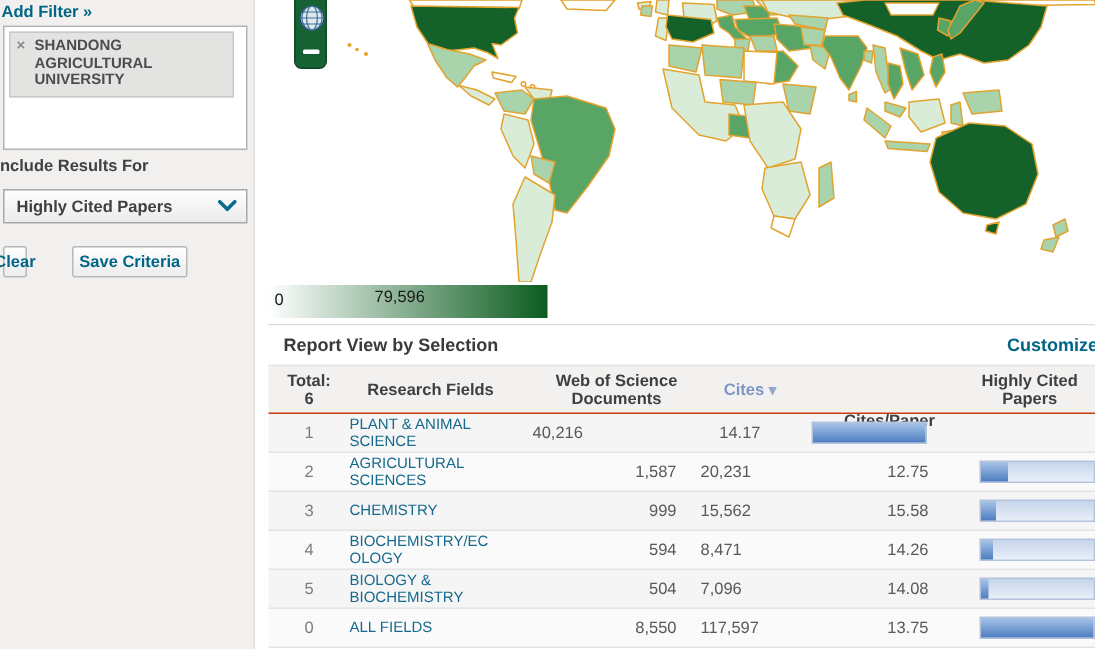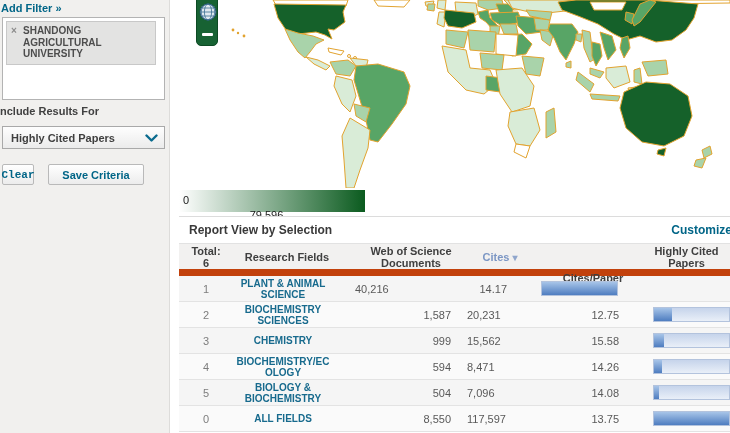--- a/index.html
+++ b/index.html
@@ -21,66 +21,66 @@
            font-weight:bold; cursor:pointer; }
   .include-label { position:absolute; top:105px; left:0px; font-size:11px; font-weight:bold; color:#414141; }
   .dropdown { position:absolute; top:126px; left:2px; width:163px; height:23px;
               background:linear-gradient(#fefefe,#ebebeb); border:1px solid #a9a9a9;
               display:flex; align-items:center; justify-content:space-between;
               padding:0 6px 0 8px; cursor:pointer; }
   .dropdown-label { font-size:11px; font-weight:bold; color:#3f3f3f; }
   .btn { position:absolute; top:164px; height:21px; background:linear-gradient(#ffffff,#ececec);
          border:1px solid #b9b9b9; border-radius:2px; font-size:11px; font-weight:bold;
          color:#006587; display:flex; align-items:center; justify-content:center; cursor:pointer; }
-  #btn-clear { left:2px; width:32px;font-family:Liberation Mono, monospace; }
-  #btn-save { left:48px; width:96px; }
+  #btn-clear { left:2px; width:16px; }
+  #btn-save { left:48px; width:77px; }
 
   
   #main { position:absolute; left:171px; top:0; width:559px; height:433px; background:#fff; }
   #map-wrap { position:absolute; left:7px; top:0; width:552px; height:188px; }
   #map-wrap svg { display:block; }
   .co { stroke:#e2a32f; stroke-width:1; stroke-linejoin:round; }
   .f-d { fill:#15612a; } .f-m { fill:#58a566; } .f-l { fill:#a9d3aa; }
   .f-p { fill:#d9ecd7; } .f-w { fill:#ffffff; }
   #map-control { position:absolute; left:18px; top:-8px; width:22px; height:54px;
                  background:#176233; border:1px solid #0d4a24; border-radius:5px; cursor:pointer; }
   #globe { position:absolute; left:2px; top:10px; }
   #minus-bar { position:absolute; left:5px; top:40px; width:11px; height:3px; background:#fff; border-radius:1px; }
 
   #legend { position:absolute; left:8px; top:190px; width:186px; height:22px;
             background:linear-gradient(to right,#ffffff,#0b5b1f); }
   .legend-min { position:absolute; left:4px; top:4px; font-size:11px; color:#1a1a1a; }
-  .legend-max { position:absolute; left:38%; top:19px; font-size:11px; color:#1a1a1a; }
+  .legend-max { position:absolute; left:38%; top:2px; font-size:11px; color:#1a1a1a; }
 
   
   #report { position:absolute; left:8px; top:216px; width:551px; border-top:1px solid #dcdcdc; }
   .report-head { position:relative; height:26px; background:#fff; }
   .report-title { position:absolute; left:10px; top:6px; font-size:12px; font-weight:bold; color:#3a3a3a;text-align:center; }
   .customize { position:absolute; right:-2px; top:6px; font-size:12px; font-weight:bold;
                color:#006587; cursor:pointer; white-space:nowrap; }
   .thead { display:flex; height:33px; background:#f2f1f0; border-top:1px solid #e2e2e2;
-           border-bottom:7px solid #c2410c; align-items:center;
+           border-bottom:1px solid #c2410c; align-items:center;
            font-size:11px; font-weight:bold; color:#3f3f3f; }
   .col-rank { width:54px; flex:none; text-align:center; }
   .col-field { width:122px; flex:none; }
   .col-docs { width:112px; flex:none; text-align:right; padding-right:16px; }
   .col-cites { width:76px; flex:none; padding-right:22px; }
   .col-cpp { width:100px; flex:none; text-align:right; padding-right:24px; }
   .col-bar { width:87px; flex:none; padding-left:10px; }
   .thead .col-field { text-align:center; padding-right:14px; }
   .thead .col-docs { text-align:center; padding-right:0; }
   .thead .col-cites { text-align:center; padding-right:10px; color:#7b96c4; cursor:pointer; }
   .thead .col-cpp { text-align:center; padding-right:0;margin-top:43px; }
   .thead .col-bar { text-align:center; padding-left:0; }
   .sort-arrow { color:#90a6cc; font-size:10px; }
   .trow { display:flex; height:26px; align-items:center; border-bottom:1px solid #e3e3e3; background:#fafafa; }
   .trow:nth-child(odd) { background:#f5f5f5; }
   .trow .col-rank { font-size:11px; color:#7d7d7d; }
-  .trow .col-field { font-size:10px; font-weight:bold; color:#176a8d; line-height:11px;
-                     overflow-wrap:anywhere; width:122px; padding-right:22px; cursor:pointer;text-align:center; }
+  .trow .col-field { font-size:10px; font-weight:normal; color:#176a8d; line-height:11px;
+                     overflow-wrap:anywhere; width:122px; padding-right:22px; cursor:pointer; }
   .trow .col-docs, .trow .col-cites, .trow .col-cpp { font-size:11px; color:#595959; }
   .bar-track { width:77px; height:15px; background:linear-gradient(#c6d4eb,#e9eff8);
                border:1px solid #b3c3dd; }
   .bar-fill { height:100%; background:linear-gradient(#a7c4e8,#4e7dc0); }
 </style>
 </head>
 <body>
 
 <div id="app">
 
@@ -246,21 +246,21 @@
           <div class="col-cites">40,216</div>
           <div class="col-cpp">14.17</div>
           <div class="col-bar">
               <div class="bar-track">
                 <div class="bar-fill" style="width: 100%;"></div>
               </div>
             </div>
         </div>
         <div class="trow">
           <div class="col-rank">2</div>
-          <div class="col-field">BIOCHEMISTRY SCIENCES</div>
+          <div class="col-field">AGRICULTURAL SCIENCES</div>
           <div class="col-docs">1,587</div>
           <div class="col-cites">20,231</div>
           <div class="col-cpp">12.75</div>
           <div class="col-bar">
               <div class="bar-track">
                 <div class="bar-fill" style="width: 24%;"></div>
               </div>
             </div>
         </div>
         <div class="trow">

